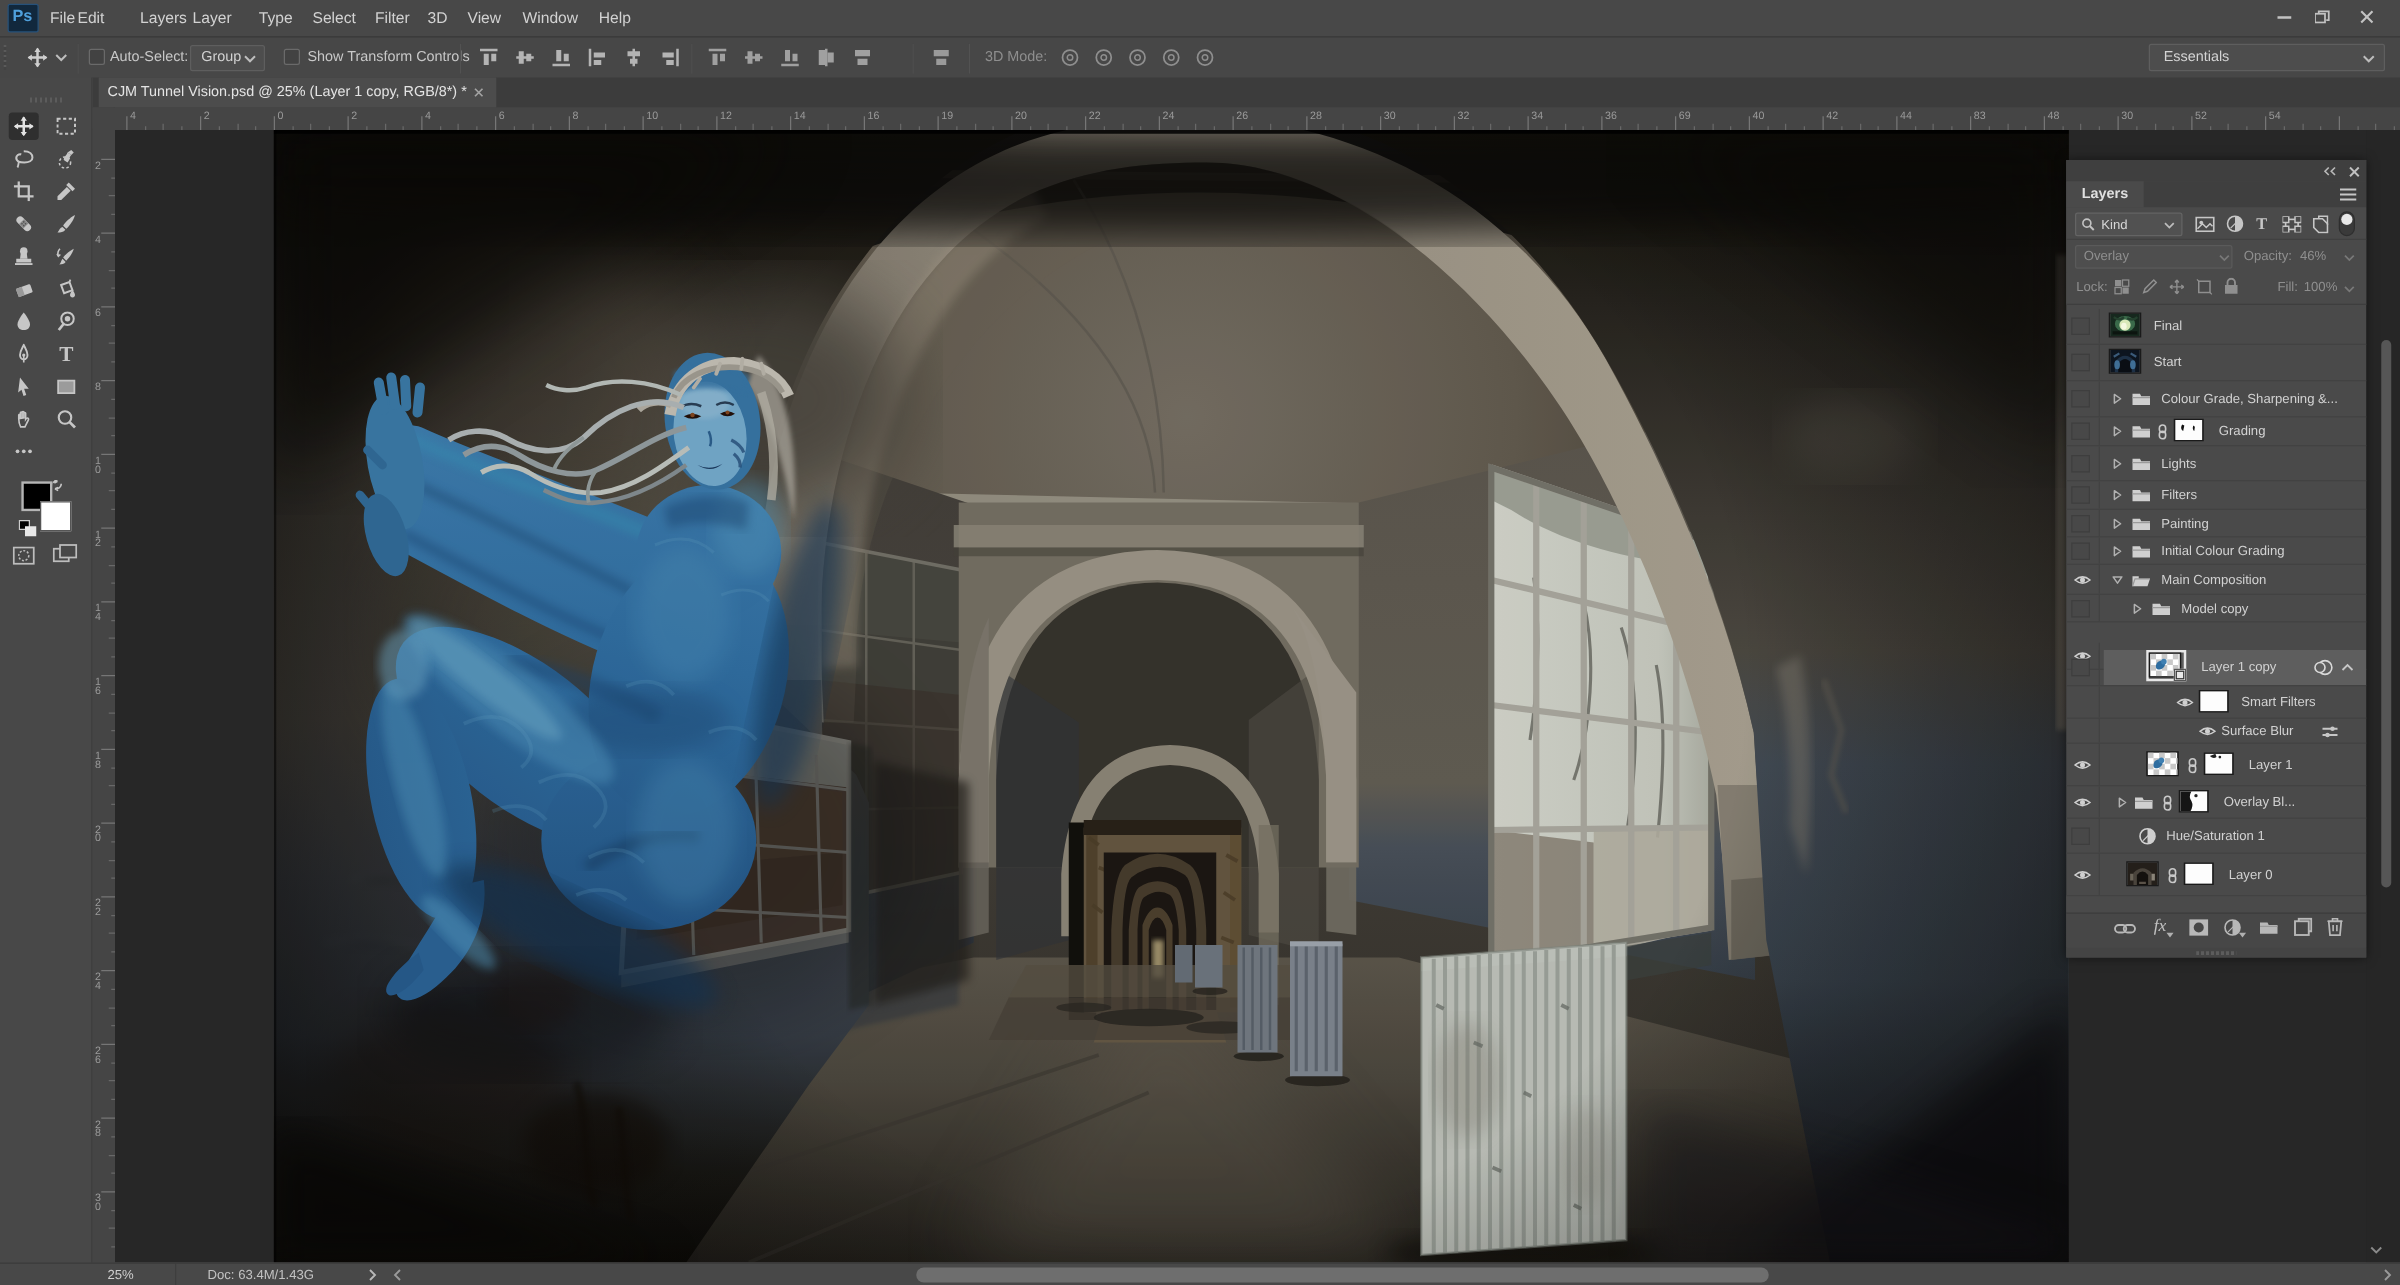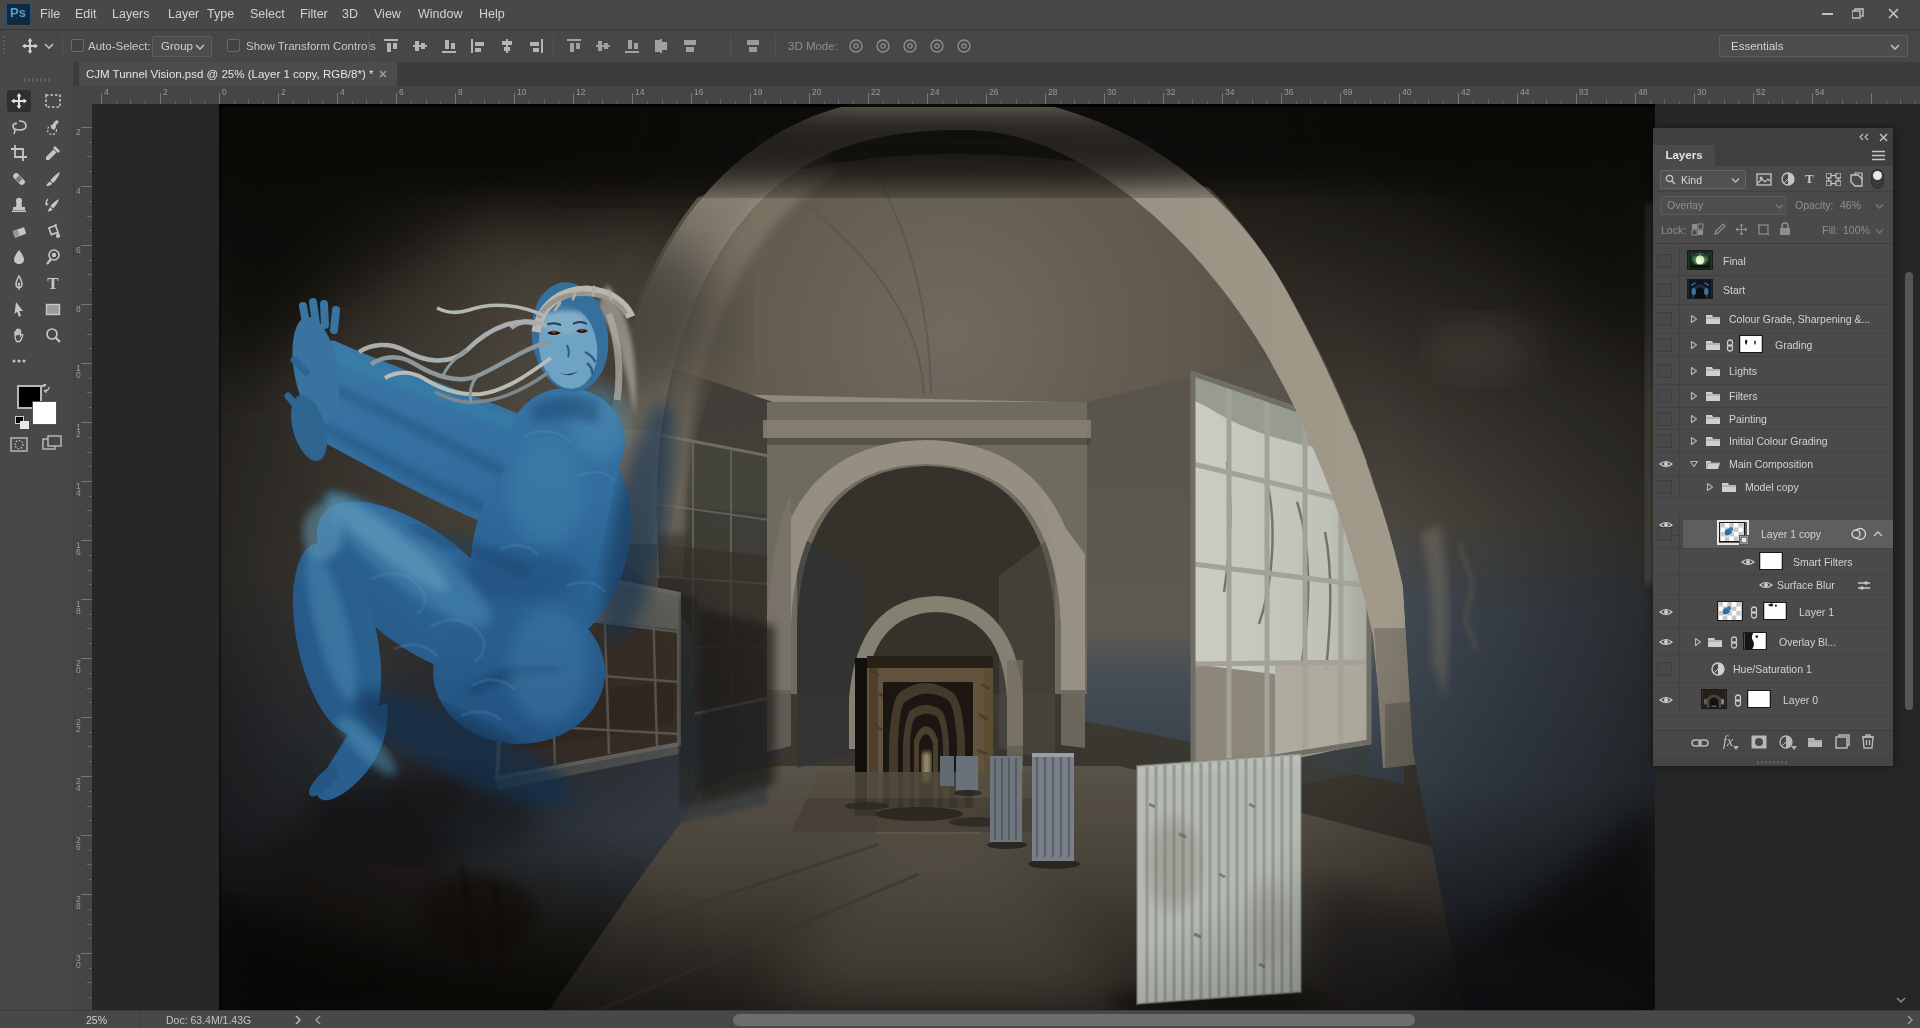--- a/index.html
+++ b/index.html
@@ -32,23 +32,23 @@
 .eyebx{position:absolute;left:4px;top:50%;margin-top:-7px;width:15px;height:14px;border:1px solid #3e3e3e;background:#484848}
 svg{display:block}
 .ticon{position:absolute}
 </style></head>
 <body>
 
 <div id="menubar">
  <div class="abs" style="left:6px;top:3px;width:25px;height:23px;background:#11283d;border-radius:2px;border:1px solid #26517a"></div>
  <div class="abs" style="left:10px;top:5px;font-size:13px;font-weight:bold;color:#4fa0dc">Ps</div>
  <div class="menu" style="left:40px">File</div>
-    <div class="menu" style="left:75px">Edit</div>
+    <div class="menu" style="left:62px">Edit</div>
     <div class="menu" style="left:112px">Layers</div>
-    <div class="menu" style="left:168px">Layer</div>
+    <div class="menu" style="left:154px">Layer</div>
     <div class="menu" style="left:207px">Type</div>
     <div class="menu" style="left:250px">Select</div>
     <div class="menu" style="left:300px">Filter</div>
     <div class="menu" style="left:342px">3D</div>
     <div class="menu" style="left:374px">View</div>
     <div class="menu" style="left:418px">Window</div>
     <div class="menu" style="left:479px">Help</div>
  <div class="abs" style="left:1822px;top:13px;width:11px;height:2px;background:#c2c2c2"></div>
  <svg class="abs" style="left:1852px;top:8px" width="12" height="11" viewBox="0 0 12 11">
       <rect x="0" y="3" width="8" height="7" fill="none" stroke="#c2c2c2" stroke-width="1.4"></rect>

